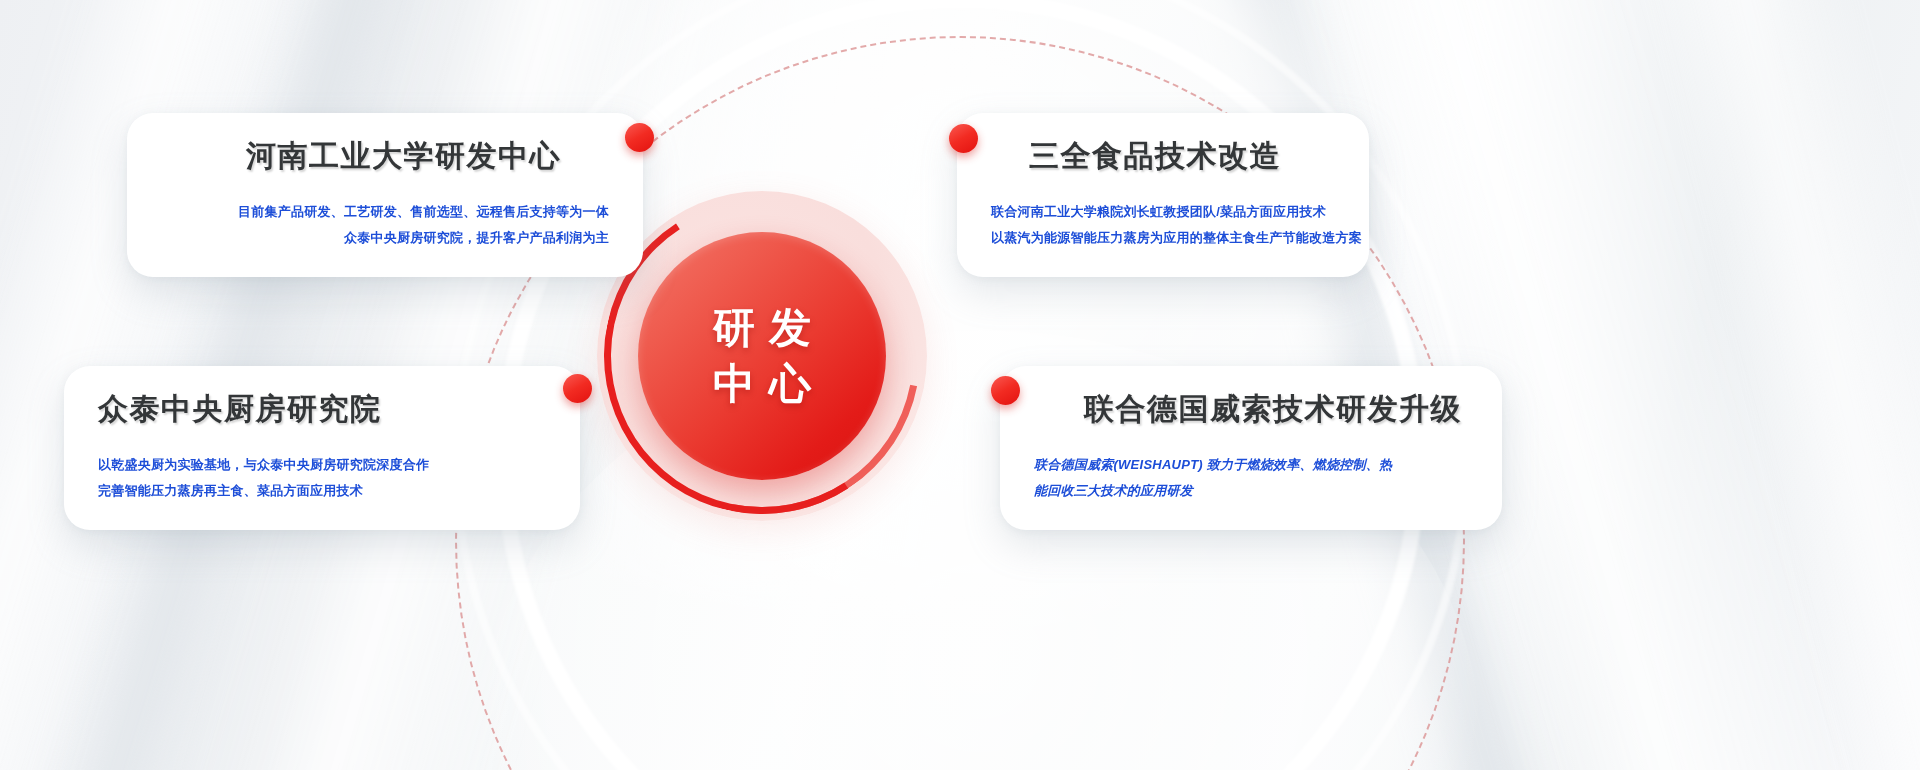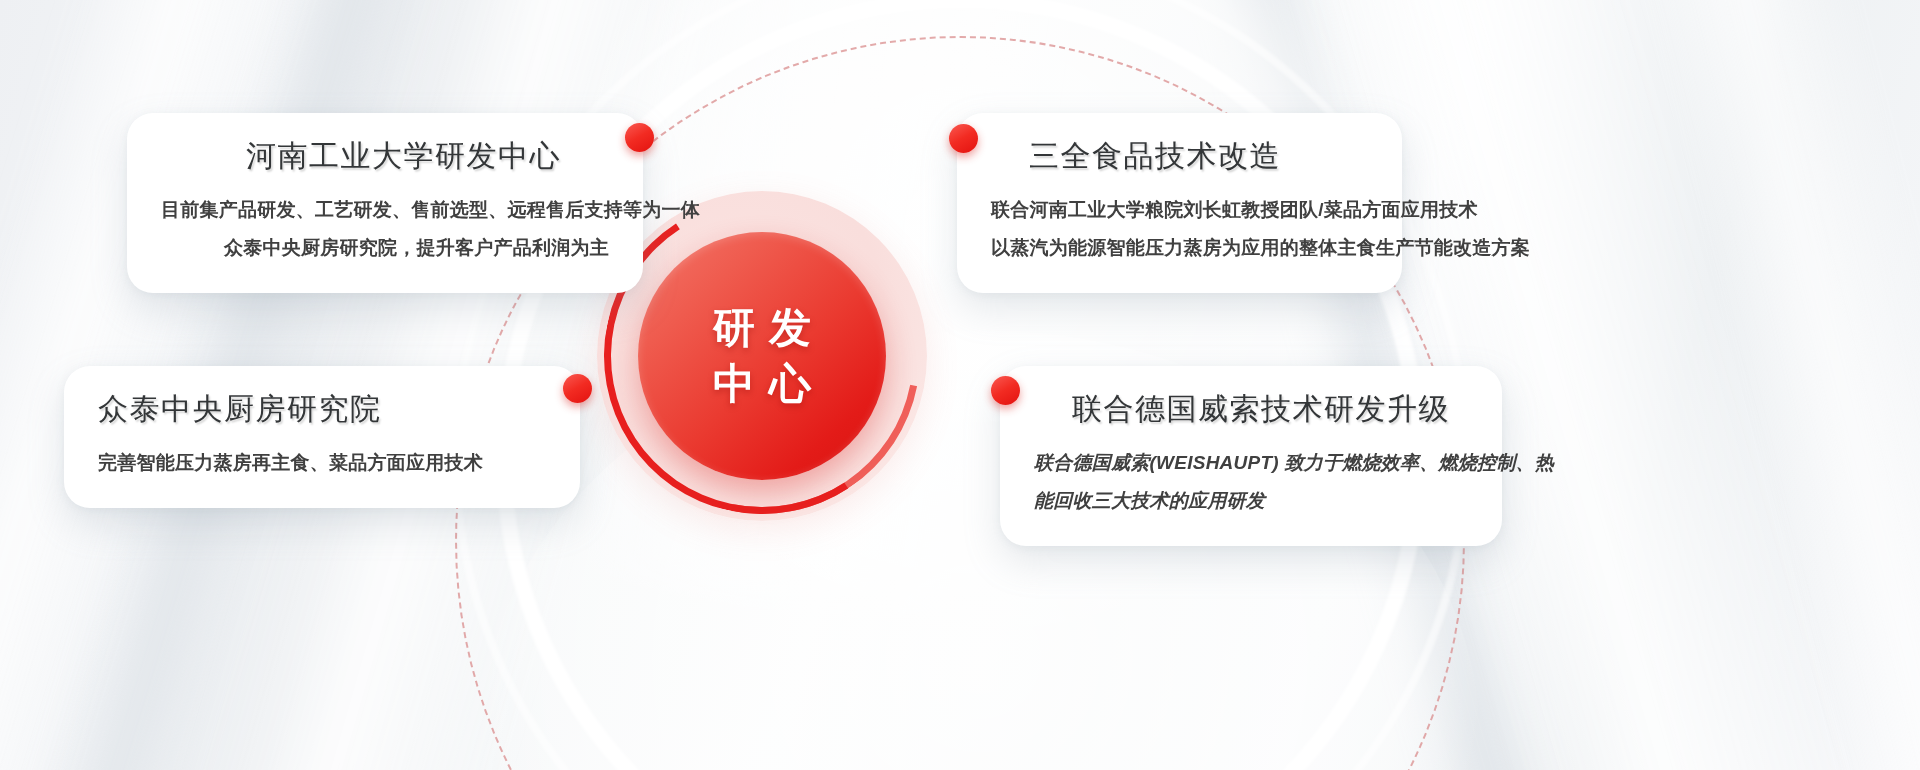--- a/index.html
+++ b/index.html
@@ -116,63 +116,63 @@
   .card {
     position:absolute;
     background:#fff;
     border-radius:26px;
     box-shadow:0 16px 38px rgba(130,143,158,.20), 0 2px 8px rgba(130,143,158,.10);
     padding:24px 34px 26px;
   }
   .card .title {
     color:#333638;
     font-size:30px;
-    font-weight:normal;
+    font-weight:bold;
     letter-spacing:1.5px;
     line-height:1.25;
     text-shadow:1.5px 2px 2px rgba(0,0,0,.17);
     white-space:nowrap;
   }
   .card .body {
-    margin-top:16px;
-    color:#404040;
-    font-size:19px;
+    margin-top:24px;
+    color:#1d4ed8;
+    font-size:13px;
     font-weight:bold;
     line-height:2.02;
     letter-spacing:.25px;
   }
   .card .body .ln { white-space:nowrap; }
 
   .dot {
     position:absolute;
     width:29px; height:29px;
     border-radius:50%;
     background:linear-gradient(150deg,#fa5a52 0%,#f22b22 48%,#e3120f 100%);
     box-shadow:0 4px 9px rgba(218,30,26,.42);
   }
 
   
   #card-1 { left:127px; top:113px; width:516px; text-align:right; }
   #card-1 .dot { right:-11px; top:10px; }
   #card-1 .title { margin-right:48px; }
 
   
-  #card-2 { left:957px; top:113px; width:445px; text-align:left; }
+  #card-2 { left:957px; top:113px; width:412px; text-align:left; }
   #card-2 .dot { left:-8px; top:11px; }
   #card-2 .title { margin-left:38px; }
 
   
   #card-3 { left:64px;  top:366px; width:516px; }
   #card-3 .dot { right:-12px; top:8px; }
   #card-3 .title { margin-right:44px; }
 
   
   #card-4 { left:1000px; top:366px; width:502px; text-align:left; }
   #card-4 .dot { left:-9px; top:10px; }
-  #card-4 .title { margin-left:38px; }
+  #card-4 .title { margin-left:50px; }
   #card-4 .body { line-height:2.0;font-style:italic; }
 </style>
 </head>
 <body>
 
 <div id="stage">
 
   <div class="streak s1"></div>
   <div class="streak s2"></div>
   <div class="streak s3"></div>
@@ -211,20 +211,21 @@
     <div class="body">
       <div class="ln">联合河南工业大学粮院刘长虹教授团队/菜品方面应用技术</div>
       <div class="ln">以蒸汽为能源智能压力蒸房为应用的整体主食生产节能改造方案</div>
     </div>
   </div>
 
   <div class="card" id="card-3">
     <span class="dot"></span>
     <div class="title">众泰中央厨房研究院</div>
     <div class="body">
+      <div class="ln">以乾盛央厨为实验基地，与众泰中央厨房研究院深度合作</div>
       <div class="ln">完善智能压力蒸房再主食、菜品方面应用技术</div>
     </div>
   </div>
 
   <div class="card" id="card-4">
     <span class="dot"></span>
     <div class="title">联合德国威索技术研发升级</div>
     <div class="body">
       <div class="ln">联合德国威索(WEISHAUPT) 致力于燃烧效率、燃烧控制、热</div>
       <div class="ln">能回收三大技术的应用研发</div>

